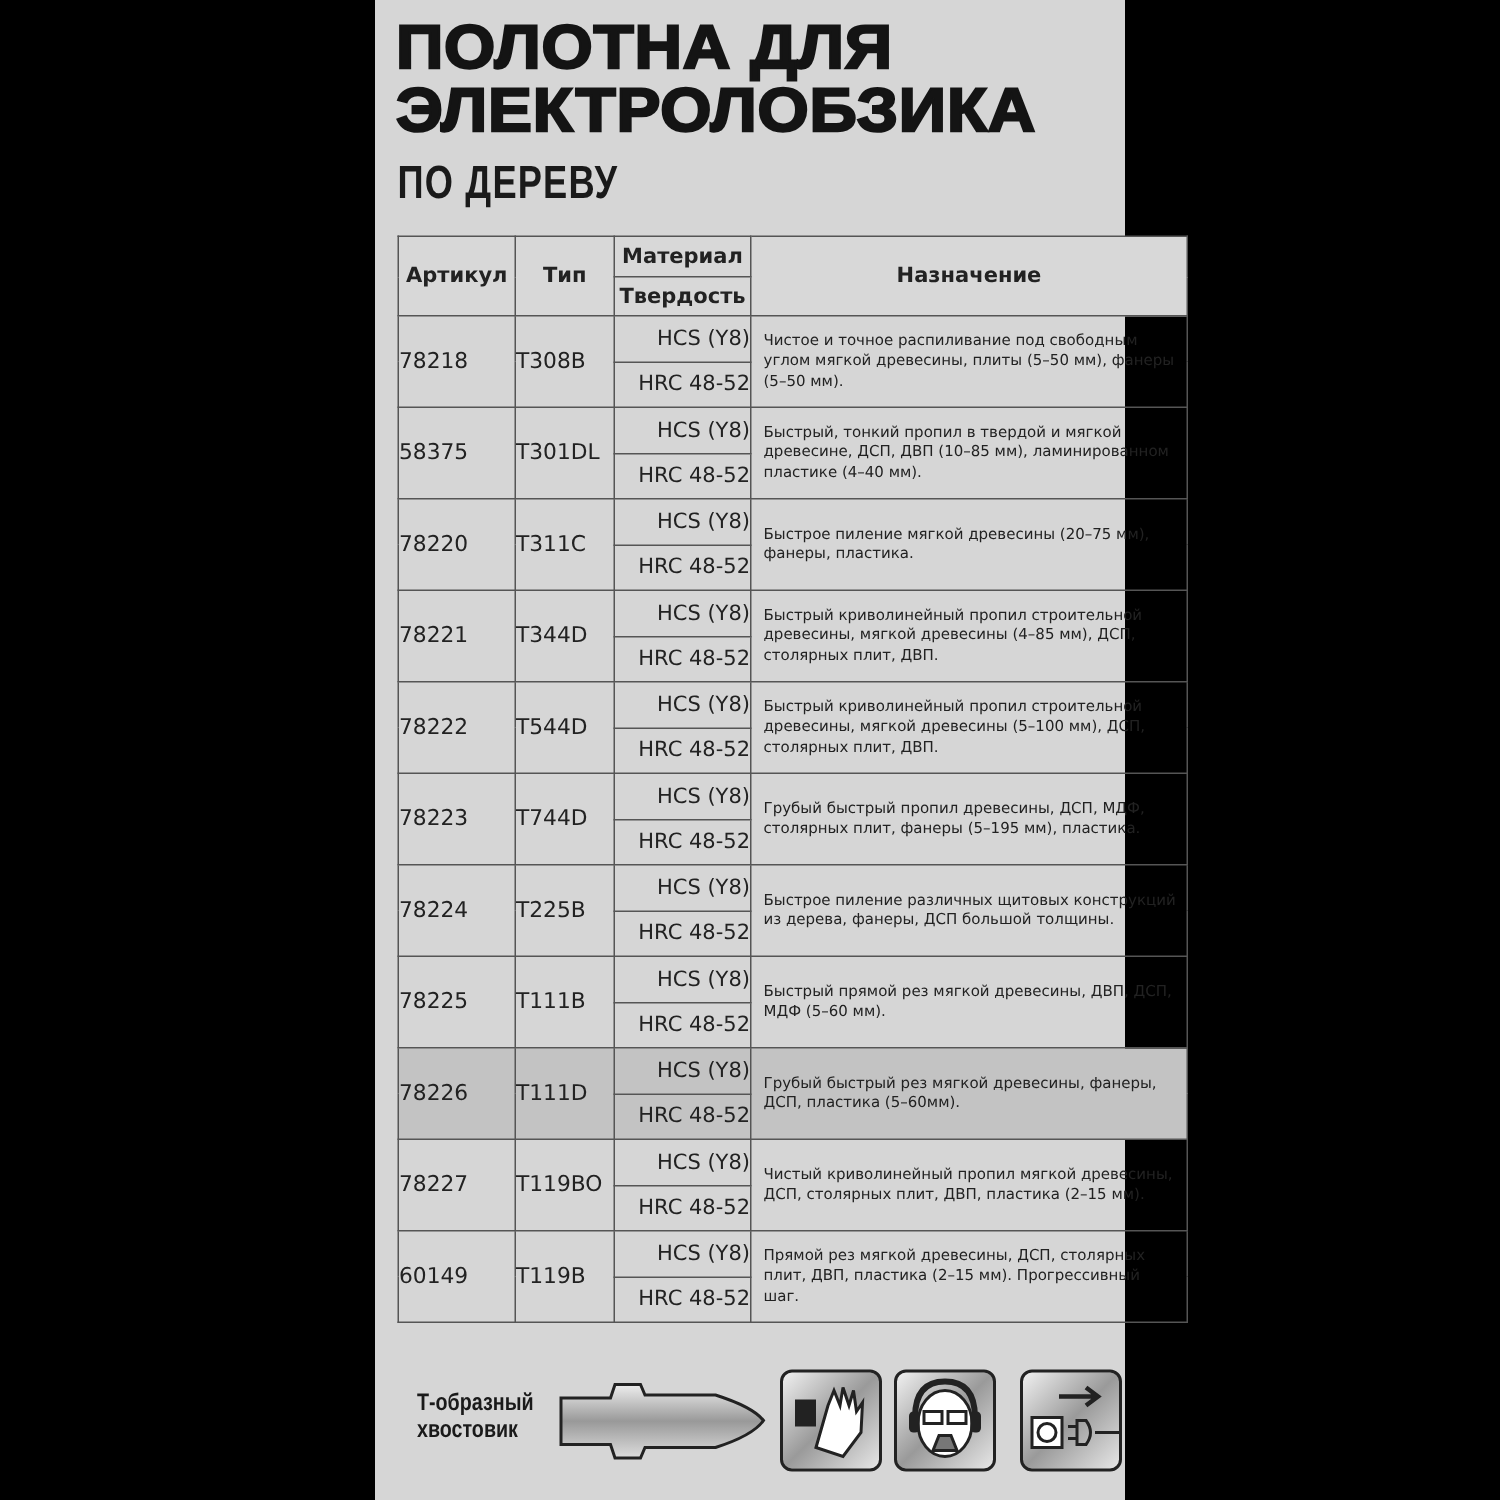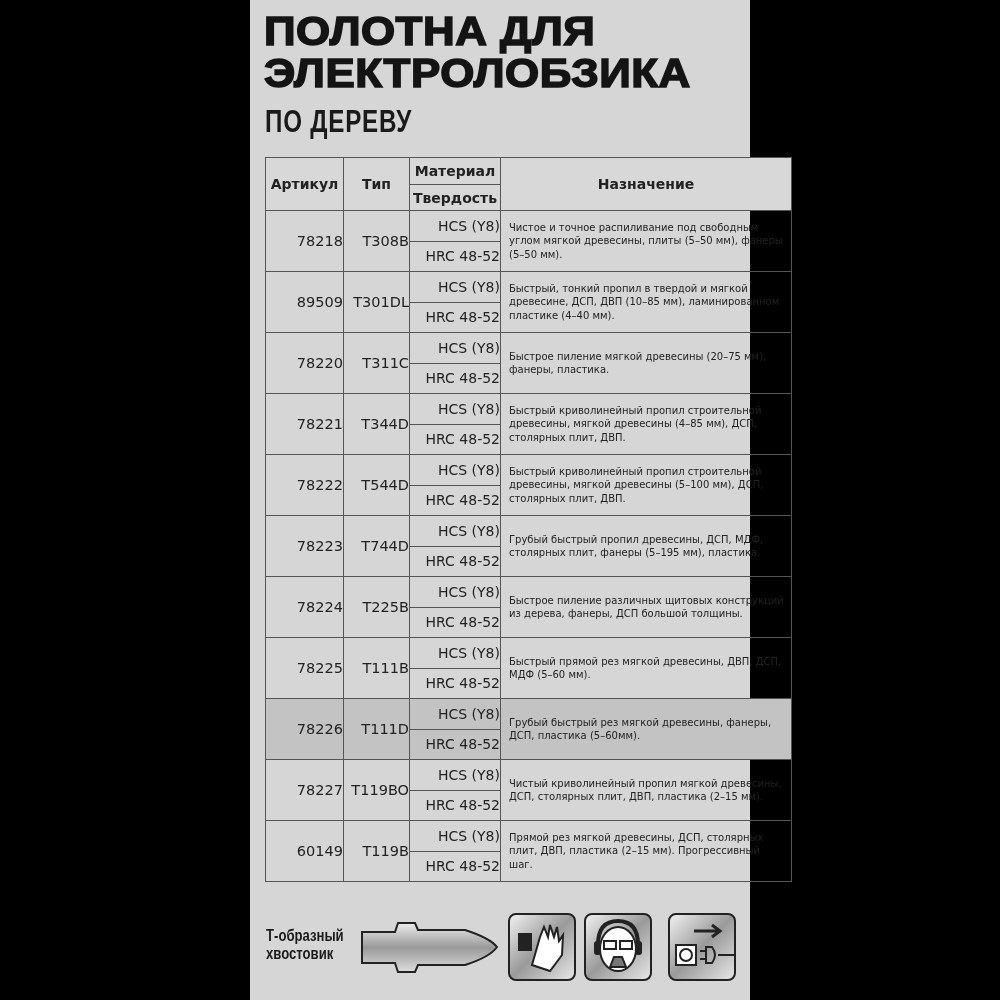--- a/index.html
+++ b/index.html
@@ -4,26 +4,26 @@
 <style>
   html,body{margin:0;padding:0;}
   body{width:1000px;height:1000px;background:#000;position:relative;overflow:hidden;font-family:"DejaVu Sans",sans-serif;}
   .panel{position:absolute;left:250px;top:0;width:500px;height:1000px;background:#d6d6d6;}
   .title{position:absolute;left:14px;top:10px;font-family:"Liberation Sans",sans-serif;font-weight:900;font-size:41px;line-height:42px;color:#141414;letter-spacing:0.5px;-webkit-text-stroke:1.6px #141414;transform:scaleX(1.07);transform-origin:left top;}
   .subtitle{position:absolute;left:15px;top:106px;font-family:"Liberation Sans Narrow","Liberation Sans",sans-serif;font-weight:700;font-size:31px;line-height:32px;color:#1a1a1a;transform:scaleX(0.78);transform-origin:left top;letter-spacing:1px;}
   table{position:absolute;left:15px;top:157px;width:527px;border-collapse:collapse;table-layout:fixed;}
   td,th{border:1.5px solid #555;color:#222;padding:0;}
   th{font-weight:700;font-size:14px;background:#d8d8d8;}
   .c1{width:78px;}.c2{width:66px;}.c3{width:91px;}.c4{width:auto;}
-  .num,.type{text-align:right;font-size:14.5px;}
+  .num,.type{text-align:left;font-size:14.5px;}
   .mat{text-align:right;font-size:14px;height:29.5px;}
   .desc{font-size:10px;line-height:13.5px;padding:2px 6px 2px 8px;vertical-align:middle;}
   tr.hl td{background:#c3c3c3;}
   .hdr-sub{height:26px;}
-  .footer{position:absolute;left:0;top:905px;width:539px;height:95px;text-decoration:underline;}
+  .footer{position:absolute;left:12px;top:905px;width:539px;height:95px;text-decoration:underline;}
   .shank-label{position:absolute;left:16px;top:22px;font-family:"Liberation Sans",sans-serif;font-weight:900;font-size:16px;line-height:18px;color:#1a1a1a;transform:scaleX(0.82);transform-origin:left top;}
   .shank{position:absolute;left:110px;top:15px;}
   .icon-box{position:absolute;top:8px;width:68px;height:68px;border:2px solid #222;border-radius:8px;background:linear-gradient(135deg,#f0f0f0 0%,#9a9a9a 50%,#e6e6e6 100%);box-sizing:border-box;}
 </style>
 </head>
 <body>
 
 <div class="panel">
   <div class="title">
     <div>ПОЛОТНА ДЛЯ</div>
@@ -53,21 +53,21 @@
         <tr>
           <td rowspan="2" class="num">78218</td>
           <td rowspan="2" class="type">T308B</td>
           <td class="mat">HCS (Y8)</td>
           <td rowspan="2" class="desc">Чистое и точное распиливание под свободным углом мягкой древесины, плиты (5–50 мм), фанеры (5–50 мм).</td>
         </tr>
         <tr>
           <td class="mat">HRC 48-52</td>
         </tr>
         <tr>
-          <td rowspan="2" class="num">89509</td>
+          <td rowspan="2" class="num">58375</td>
           <td rowspan="2" class="type">T301DL</td>
           <td class="mat">HCS (Y8)</td>
           <td rowspan="2" class="desc">Быстрый, тонкий пропил в твердой и мягкой древесине, ДСП, ДВП (10–85 мм), ламинированном пластике (4–40 мм).</td>
         </tr>
         <tr>
           <td class="mat">HRC 48-52</td>
         </tr>
         <tr>
           <td rowspan="2" class="num">78220</td>
           <td rowspan="2" class="type">T311C</td>

